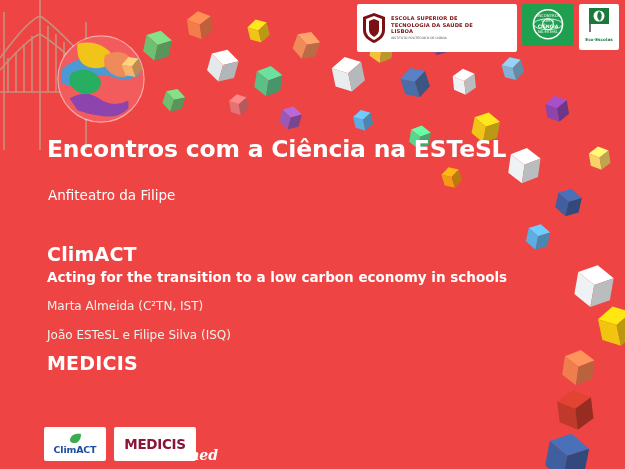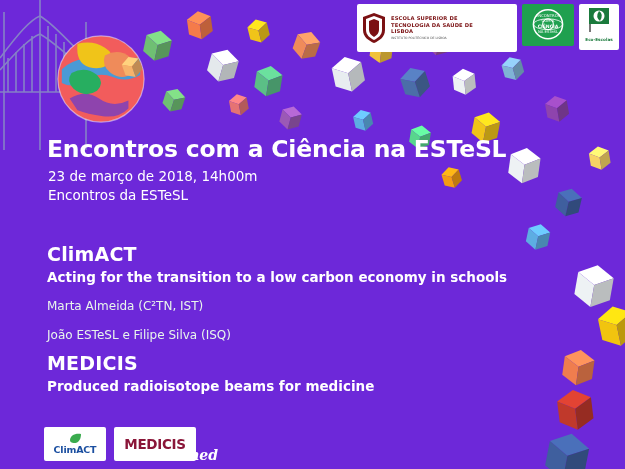--- a/index.html
+++ b/index.html
@@ -10,21 +10,21 @@
     width: 625px;
     height: 469px;
     background: #1fa04f;
     font-family: "DejaVu Sans", sans-serif;
     overflow: hidden;
     position: relative;
   }
   .poster {
     position: absolute;
     inset: 0;
-    background: #6d28d9;
+    background: #ef4444;
     overflow: hidden;
   }
 
   
   .bridge {
     position: absolute;
     left: 0;
     top: 0;
     width: 120px;
     height: 150px;
@@ -423,33 +423,31 @@
         <circle cx="12" cy="10" r="5.5" fill="#ffffff"></circle>
         <path d="M12 5 q5 3 1 10 q-5 -4 -1 -10z" fill="#1a7a3c"></path>
         <rect x="2" y="18" width="2" height="8" fill="#777"></rect>
       </svg>
       <div class="cap">Eco-Escolas</div>
     </div>
 
   </div>
 
   <div class="title">Encontros com a Ciência na ESTeSL</div>
-  <div class="date">23 de março de 2018, 14h00m</div>
-  <div class="venue">Encontros da ESTeSL</div>
+  <div class="venue">Anfiteatro da Filipe</div>
 
   <div class="talk1">
     <div class="talk-name">ClimACT</div>
     <div class="talk-sub">Acting for the transition to a low carbon economy in schools</div>
     <div class="talk-people">Marta Almeida (C²TN, IST)</div>
     <div class="talk-people">João ESTeSL e Filipe Silva (ISQ)</div>
   </div>
 
   <div class="talk2">
     <div class="talk-name">MEDICIS</div>
-    <div class="talk-sub">Produced radioisotope beams for medicine</div>
   </div>
 
   <div class="bottom-logos">
     <div class="bl-climact">
       <svg class="leaf" viewBox="0 0 14 12">
         <path d="M13 1 C6 0, 1 3, 1 8 C1 10, 3 11, 5 11 C11 11, 13 6, 13 1 Z" fill="#3aab4e"></path>
       </svg>
       <div class="nm">ClimACT</div>
     </div>
     <div class="bl-medicis">

